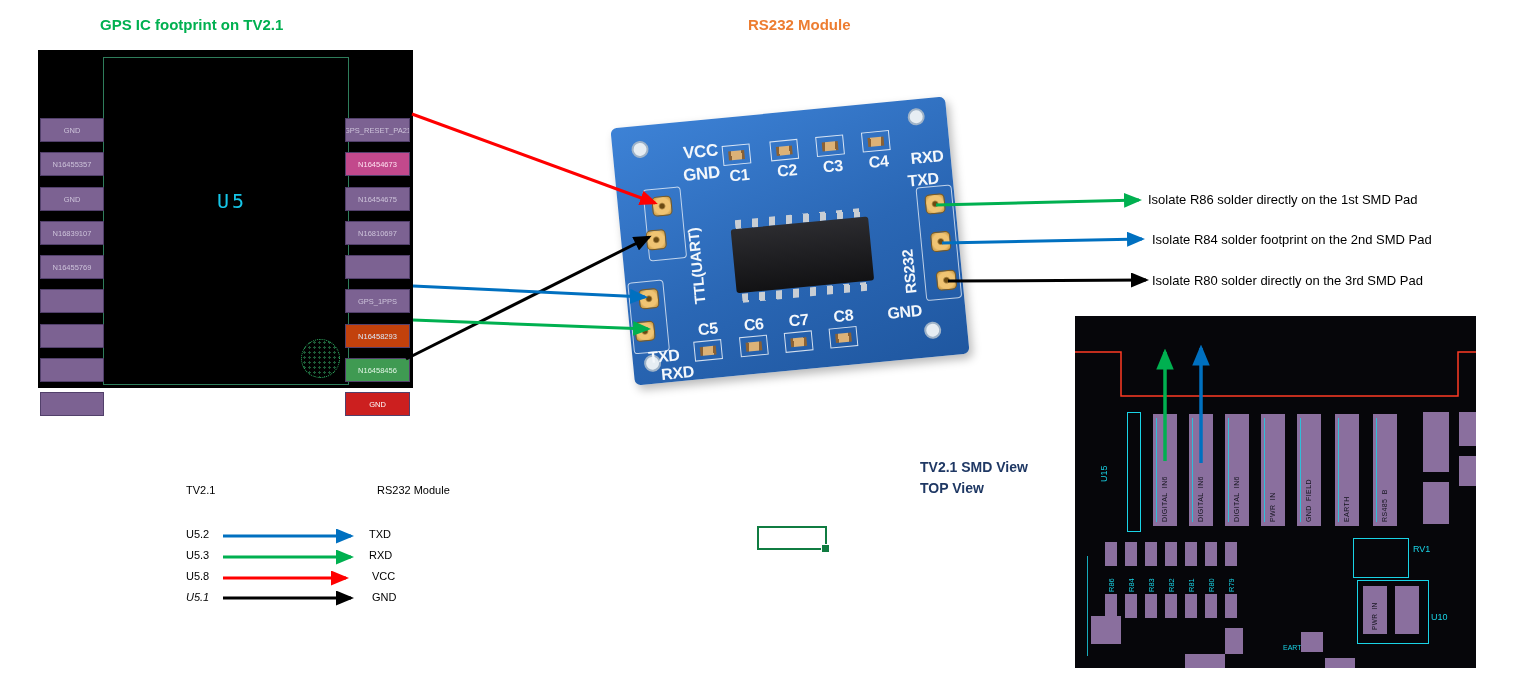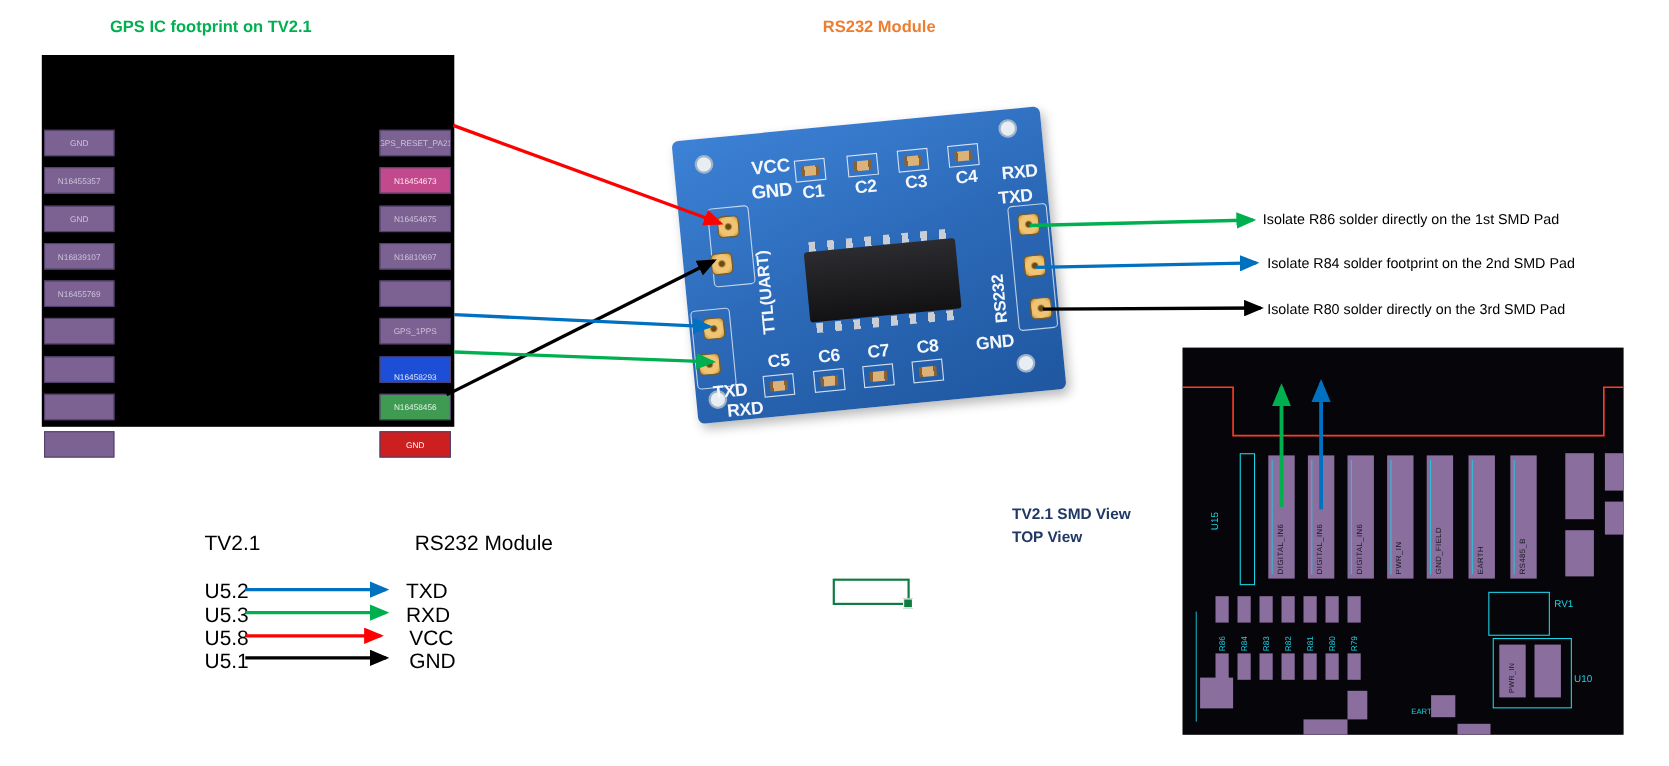--- a/index.html
+++ b/index.html
@@ -1,35 +1,35 @@
 <!DOCTYPE html>
 <html><head>
 <meta charset="utf-8">
 <style>
   html,body{margin:0;padding:0;background:#fff;}
   .page{position:relative;width:1517px;height:696px;background:#fff;overflow:hidden;
         font-family:"Liberation Sans",sans-serif;}
   .abs{position:absolute;}
   .title{font-weight:bold;font-size:15px;white-space:nowrap;}
   .note{font-size:13px;color:#000;white-space:nowrap;}
-  .leg{font-size:19px;color:#000;white-space:nowrap;}
+  .leg{font-size:11px;color:#000;white-space:nowrap;}
 
   
   .fp{background:#000;}
   .fp-body{border:1px solid #2e7d5b;}
   .fp-ref{color:#16c6e8;font-size:20px;letter-spacing:3px;font-family:"DejaVu Sans Mono",monospace;}
   .dotcircle{border:1.5px dotted #2fae62;border-radius:50%;
              background-image:radial-gradient(rgba(64,200,120,.45) 1px, transparent 1.2px);
              background-size:5px 5px;}
   .pad{width:64px;height:24px;display:flex;align-items:center;justify-content:center;
        font-size:7.5px;color:#cdc3da;background:#7c6292;border:1px solid #52406b;box-sizing:border-box;
        overflow:hidden;white-space:nowrap;}
   .pad.right{width:65px;}
   .pad.pink{background:#c2498c;color:#ffe2f1;}
-  .pad.blue{background:#1d4ed8;color:#dce9f8;align-items:flex-end;}
+  .pad.blue{background:#c2410c;color:#dce9f8;}
   .pad.green{background:#3f9a52;color:#e0f5e4;}
   .pad.red{background:#cc1f1f;color:#fff;}
 
   
   .module{background:linear-gradient(160deg,#3d82d6 0%,#2a67b5 55%,#1f57a0 100%);
           border-radius:6px;box-shadow:3px 5px 10px rgba(0,0,0,.28);transform:rotate(-5.5deg);}
   .sk{position:absolute;color:#f3f7fb;font-weight:bold;white-space:nowrap;letter-spacing:-0.3px;}
   .vtext{writing-mode:vertical-rl;transform:rotate(180deg);}
   .mpad{position:absolute;width:20px;height:20px;border-radius:5px;
         background:radial-gradient(circle,#6b4a12 0 16%,#f0c473 30% 62%,#b9882f 100%);
@@ -60,20 +60,24 @@
 </style>
 </head>
 <body>
 
 <div class="page">
 
   <div class="abs title" style="left:100px;top:16px;color:#00B050;">GPS IC footprint on TV2.1</div>
   <div class="abs title" style="left:748px;top:16px;color:#ED7D31;">RS232 Module</div>
 
   <div class="abs fp" style="left:38px;top:50px;width:375px;height:338px;">
+    <div class="abs fp-body" style="left:65px;top:7px;width:244px;height:326px;">
+      <span class="abs fp-ref" style="left:113px;top:131px;">U5</span>
+      <div class="abs dotcircle" style="left:197px;top:281px;width:37px;height:37px;"></div>
+    </div>
 
     <div class="abs pad" style="left:2px;top:68px;">
         <span>GND</span>
       </div>
     <div class="abs pad" style="left:2px;top:102px;">
         <span>N16455357</span>
       </div>
     <div class="abs pad" style="left:2px;top:137px;">
         <span>GND</span>
       </div>
@@ -198,21 +202,21 @@
   <div class="abs note" style="left:1152px;top:273px;">Isolate R80 solder directly on the 3rd SMD Pad</div>
 
   <span class="abs leg" style="left:186px;top:484px;">TV2.1</span>
   <span class="abs leg" style="left:377px;top:484px;">RS232 Module</span>
   <span class="abs leg" style="left:186px;top:528px;">U5.2</span>
   <span class="abs leg" style="left:369px;top:528px;">TXD</span>
   <span class="abs leg" style="left:186px;top:549px;">U5.3</span>
   <span class="abs leg" style="left:369px;top:549px;">RXD</span>
   <span class="abs leg" style="left:186px;top:570px;">U5.8</span>
   <span class="abs leg" style="left:372px;top:570px;">VCC</span>
-  <span class="abs leg" style="left:186px;top:591px;">U5.1</span>
+  <span class="abs leg" style="left:186px;top:591px;font-style:italic;">U5.1</span>
   <span class="abs leg" style="left:372px;top:591px;">GND</span>
 
   <div class="abs caption" style="left:920px;top:459px;">TV2.1 SMD View</div>
   <div class="abs caption" style="left:920px;top:480px;text-align:center;">TOP View</div>
 
   <div class="abs selbox" style="left:757px;top:526px;width:66px;height:20px;">
     <div class="selhandle"></div>
   </div>
 
   <div class="abs pcb" style="left:1075px;top:316px;width:401px;height:352px;">

